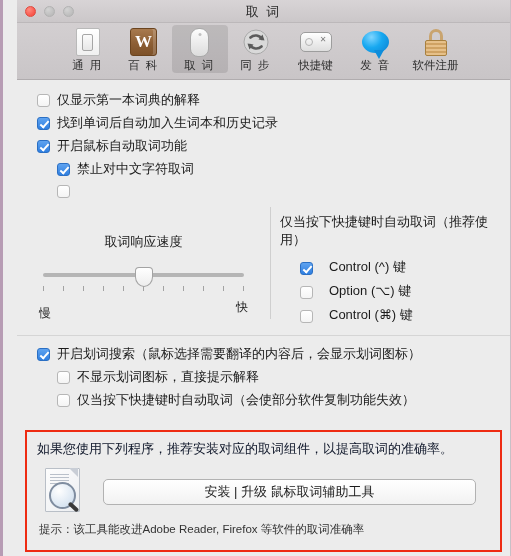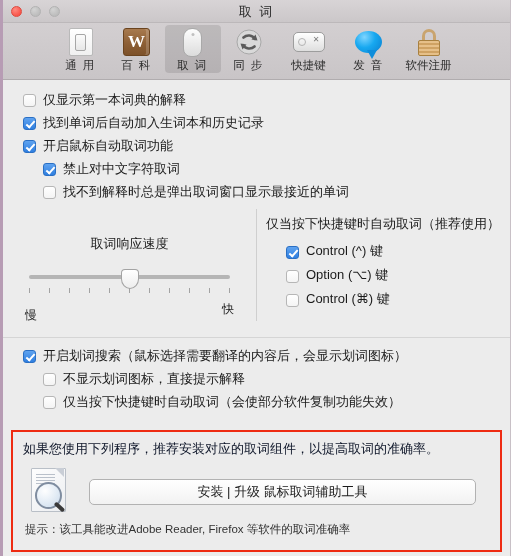--- a/index.html
+++ b/index.html
@@ -13,20 +13,21 @@
   }
   #window {
     position: relative;
     width: 511px;
     height: 556px;
     overflow: hidden;
     background: #ececec;
     box-sizing: border-box;
     border-left: 3px solid #b79cb4;
     border-right: 1px solid #c8c0c6;
+    padding-left: 14px;
   }
 
   
   .titlebar {
     position: relative;
     height: 22px;
     background: linear-gradient(to bottom, #d8d4d6 0%, #cbc7c9 100%);
     border-bottom: 1px solid #bcb8ba;
   }
   .traffic {
@@ -303,21 +304,21 @@
     color: #1b1b1b;
     margin: 2px 0 0 0;
     padding: 0 2px;
   }
   .slider-ends .fast { position: relative; top: -6px; }
   .mid-right-title {
     font-size: 13px;
     color: #1b1b1b;
     margin: 0 0 9px 0;
   }
-  .mid-right .row { padding-left: 20px; margin-bottom: 6px; }
+  .mid-right .row { padding-left: 20px; margin-bottom: 6px; gap: 9px; }
   .keylbl { font-size: 13px; color:#1b1b1b; }
 
   .sep {
     height: 1px;
     background: #d5d5d5;
     margin: 10px 0 10px 0;
   }
 
   
   .redbox {
@@ -501,21 +502,20 @@
       <div class="lbl">开启鼠标自动取词功能</div>
     </div>
 
     <div class="row indent">
       <div class="cb on"></div>
       <div class="lbl">禁止对中文字符取词</div>
     </div>
 
     <div class="row indent">
       <div class="cb off"></div>
-      <div class="lbl">找不到解释时总是弹出取词窗口显示最接近的单词</div>
     </div>
 
     <div class="mid">
       <div class="mid-divider"></div>
 
       <div class="mid-left">
         <div class="slider-title">取词响应速度</div>
         <div class="slider-wrap">
           <div class="slider-track"></div>
           <div class="slider-thumb"></div>

